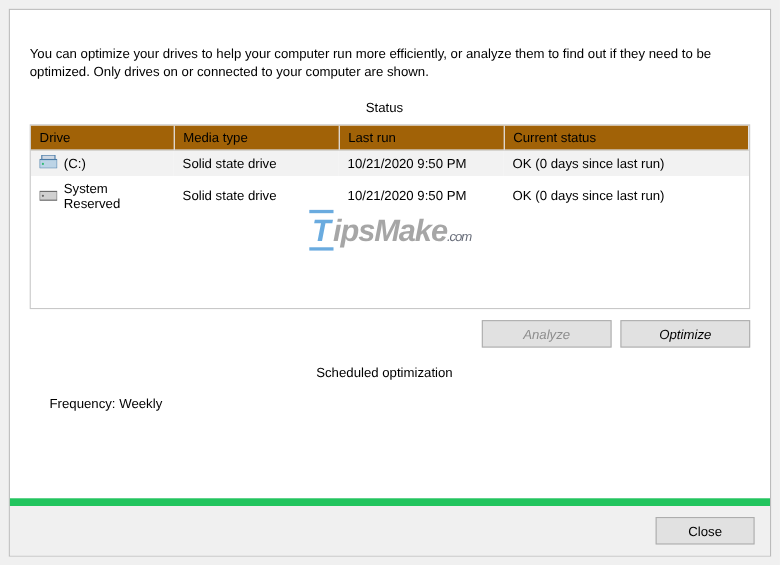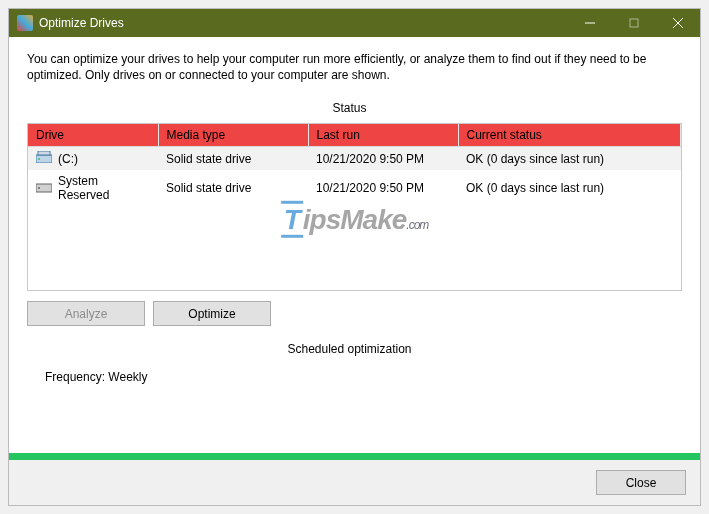--- a/index.html
+++ b/index.html
@@ -5,70 +5,48 @@
   * { box-sizing: border-box; margin: 0; padding: 0; }
   body { font-family: "Segoe UI", Tahoma, sans-serif; font-size: 12px; background: #f0f0f0; width: 709px; height: 514px; overflow: hidden; }
   .window { width: 693px; height: 498px; margin: 8px; background: #fff; border: 1px solid #bbb; display: flex; flex-direction: column; }
   .titlebar { background: #5a6b1f; height: 28px; display: flex; align-items: center; color: #fff; font-size: 12px; }
   .titlebar .app-icon { width: 16px; height: 16px; margin: 0 6px 0 8px; background: linear-gradient(45deg,#d44,#4ad,#da4); border-radius: 2px; }
   .titlebar .title { flex: 1; }
   .titlebar .win-controls { display: flex; }
   .titlebar .win-btn { width: 44px; height: 28px; display: flex; align-items: center; justify-content: center; color: #fff; }
   .titlebar .win-btn svg { width: 10px; height: 10px; stroke: #fff; stroke-width: 1; fill: none; }
   .titlebar .win-btn.dim { opacity: 0.5; }
-  .content { padding: 14px 18px; flex: 1; display: flex; flex-direction: column; color: #000; }
+  .content { padding: 32px 18px; flex: 1; display: flex; flex-direction: column; color: #000; }
   .desc { line-height: 1.35; margin-bottom: 18px; font-size: 12px; }
   .section-row { display: flex; align-items: center; margin-bottom: 8px; flex-direction: column; }
   .section-label { font-size: 12px; margin-right: 10px; white-space: nowrap; }
   .section-line { flex: 1; height: 1px; background: #ccc; }
   .grid { border: 1px solid #c8c8c8; height: 168px; overflow: hidden; position: relative; }
   .grid table { width: 100%; border-collapse: collapse; font-size: 12px; }
-  .grid th { text-align: left; font-weight: 400; padding: 4px 8px; border-bottom: 1px solid #d8d8d8; border-right: 1px solid #e4e4e4; background: #ef4444; margin-top: 36px; }
+  .grid th { text-align: left; font-weight: 400; padding: 4px 8px; border-bottom: 1px solid #d8d8d8; border-right: 1px solid #e4e4e4; background: #a16207; margin-top: 36px; }
   .grid td { padding: 4px 8px; }
   .grid tr.sel td { background: #f2f2f2; }
   .drive-cell { display: flex; align-items: center; gap: 6px; }
   .drive-icon { width: 16px; height: 12px; display:inline-block; }
   .watermark { position: absolute; left: 50%; top: 50%; transform: translate(-50%,-10%); font-size: 28px; font-weight: 700; font-style: italic; color: #777; opacity: 0.65; pointer-events: none; letter-spacing: -1px; }
   .watermark .t { color: #1b7fcf; border-top: 3px solid #1b7fcf; border-bottom: 3px solid #1b7fcf; padding: 0 3px; }
   .watermark .com { font-size: 12px; color: #0f172a; font-weight: 400; }
-  .button-row { display: flex; gap: 8px; padding: 10px 0 16px; }
+  .button-row { display: flex; justify-content: flex-end; gap: 8px; padding: 10px 0 16px; font-style: italic; }
   .btn { min-width: 118px; height: 25px; background: #e1e1e1; border: 1px solid #adadad; font-size: 12px; display:flex; align-items:center; justify-content:center; cursor: pointer; }
   .btn.disabled { color: #8d8d8d; cursor: default; }
   .btn.focus { border: 1px solid #0078d7; box-shadow: inset 0 0 0 1px #0078d7; }
   .sched-block { display: flex; justify-content: space-between; align-items: flex-start; margin-top: 6px; padding: 0 0 0 18px; }
   .sched-text { display:flex; flex-direction:column; gap:6px; font-size:12px; }
   .sched-text .on { font-weight: 600; }
   .bottom-bar { border-top: 7px solid #22c55e; background:#f0f0f0; padding: 10px 14px; display: flex; justify-content: flex-end; }
 </style>
 </head>
 <body>
 
 <div class="window">
-  <div class="titlebar">
-    <span class="app-icon"></span>
-    <span class="title">Optimize Drives</span>
-    <div class="win-controls">
-      <div class="win-btn">
-        <svg viewBox="0 0 10 10">
-            <line x1="0" y1="5" x2="10" y2="5"></line>
-          </svg>
-      </div>
-      <div class="win-btn dim">
-        <svg viewBox="0 0 10 10">
-            <rect x="1" y="1" width="8" height="8"></rect>
-          </svg>
-      </div>
-      <div class="win-btn">
-        <svg viewBox="0 0 10 10">
-            <line x1="0" y1="0" x2="10" y2="10"></line>
-            <line x1="10" y1="0" x2="0" y2="10"></line>
-          </svg>
-      </div>
-    </div>
-  </div>
 
   <div class="content">
     <div class="desc">You can optimize your drives to help your computer run more efficiently, or analyze them to find out if they need to be optimized. Only drives on or connected to your computer are shown.</div>
 
     <div class="section-row">
       <span class="section-label">Status</span>
       <span class="section-line"></span>
     </div>
 
     <div class="grid">

